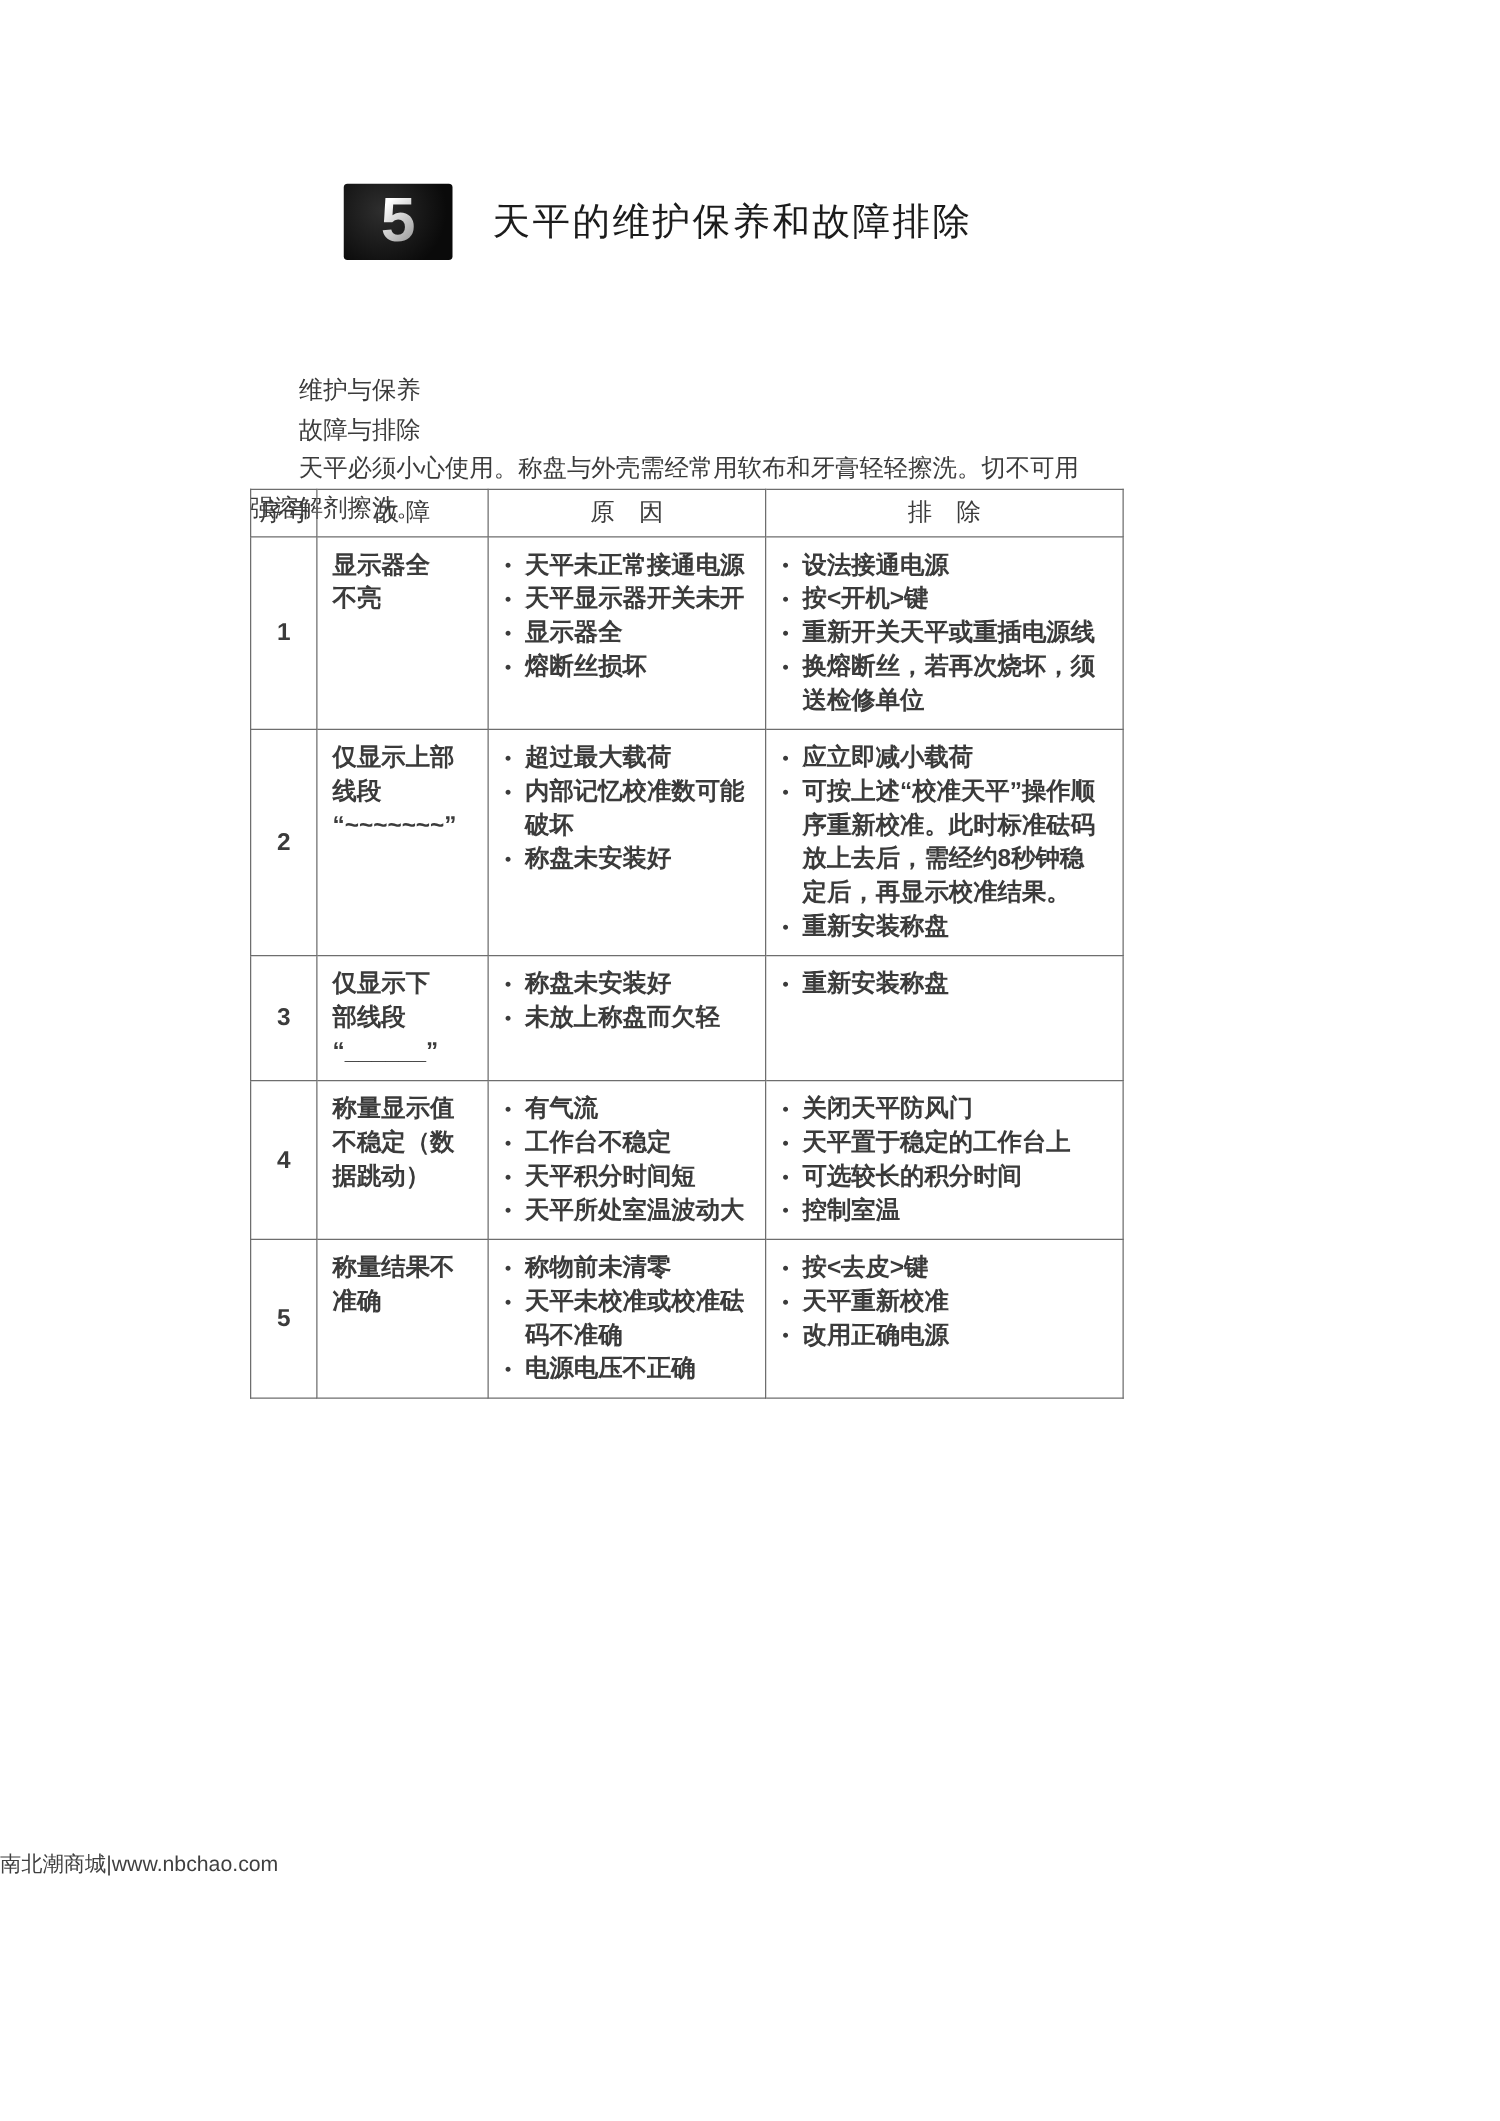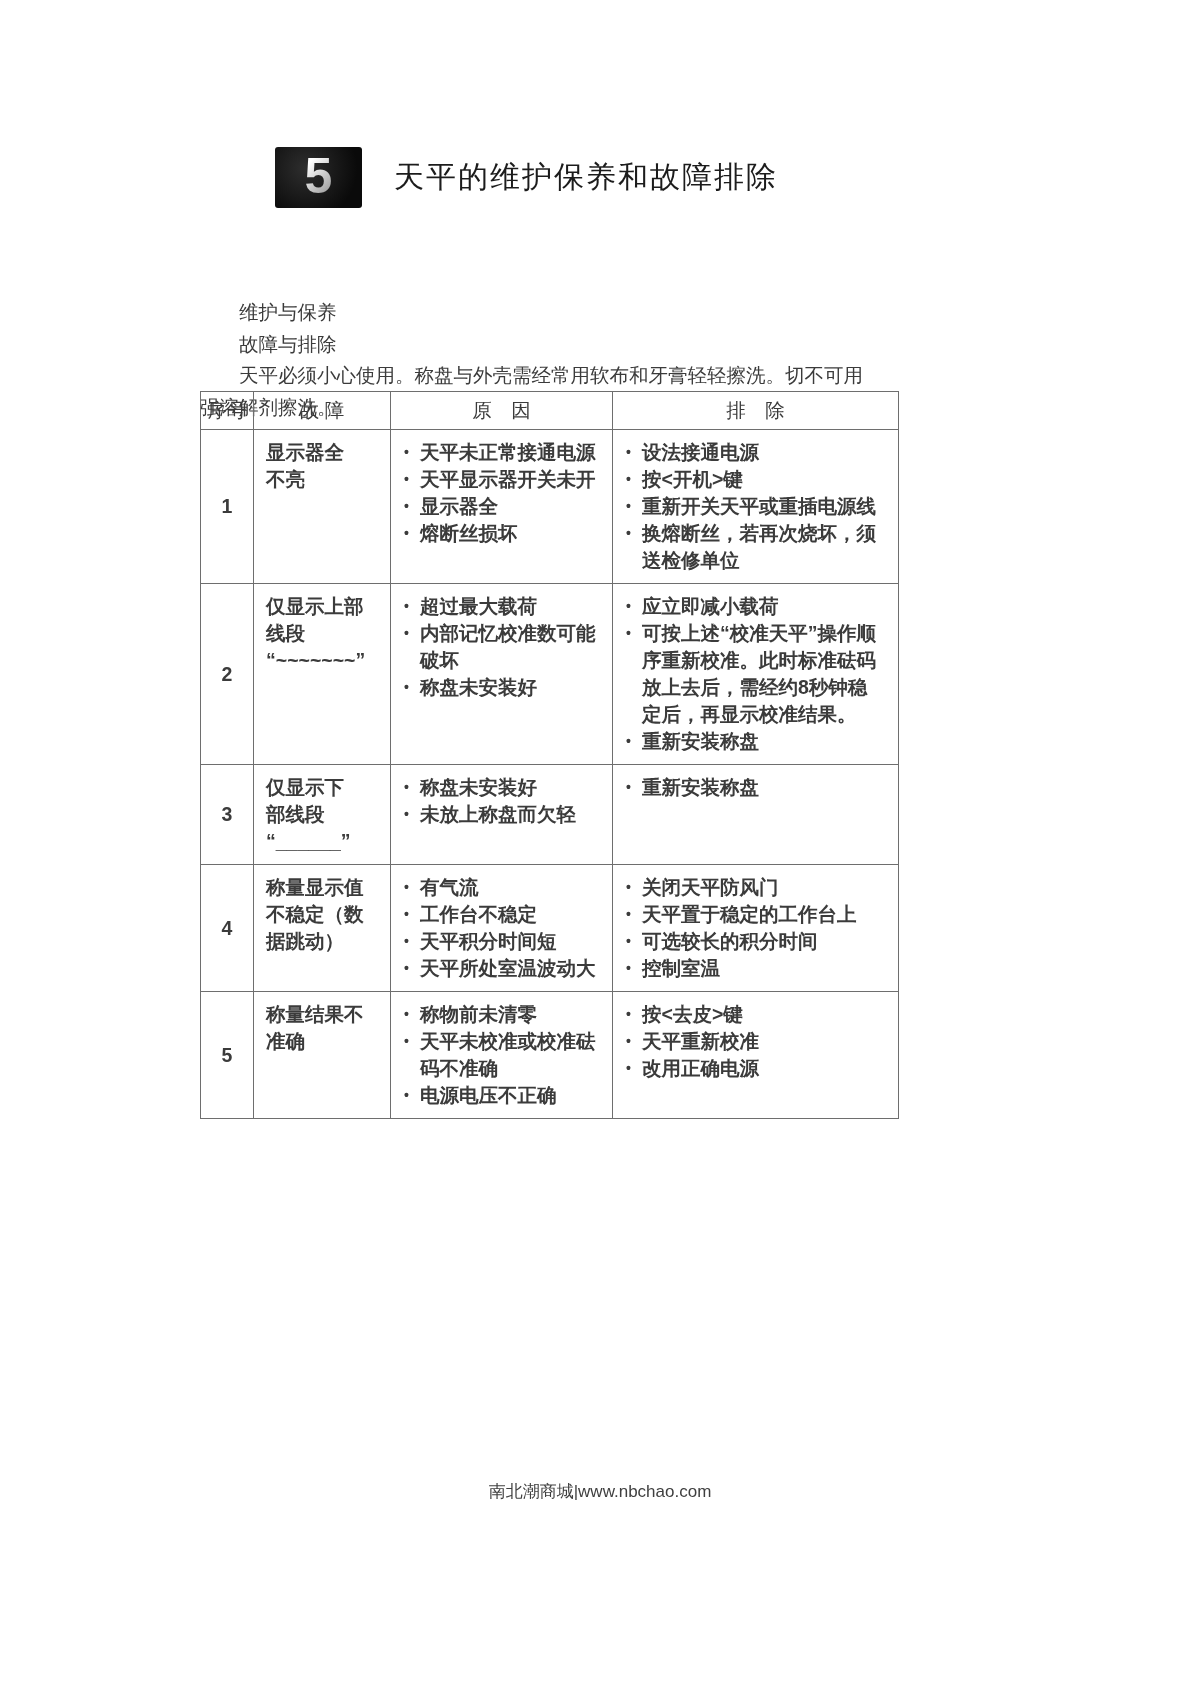--- a/index.html
+++ b/index.html
@@ -125,21 +125,20 @@
     line-height: 27px;
     color: #3b3b3b;
   }
 
   
   .page-footer {
     position: absolute;
     left: 0;
     top: 1480px;
     width: 100%;
-    text-align: center;
     font-size: 17px;
     color: #3f3f3f;
   }
 </style>
 </head>
 <body>
 
 <div class="page">
 
   <div class="chapter-header">

